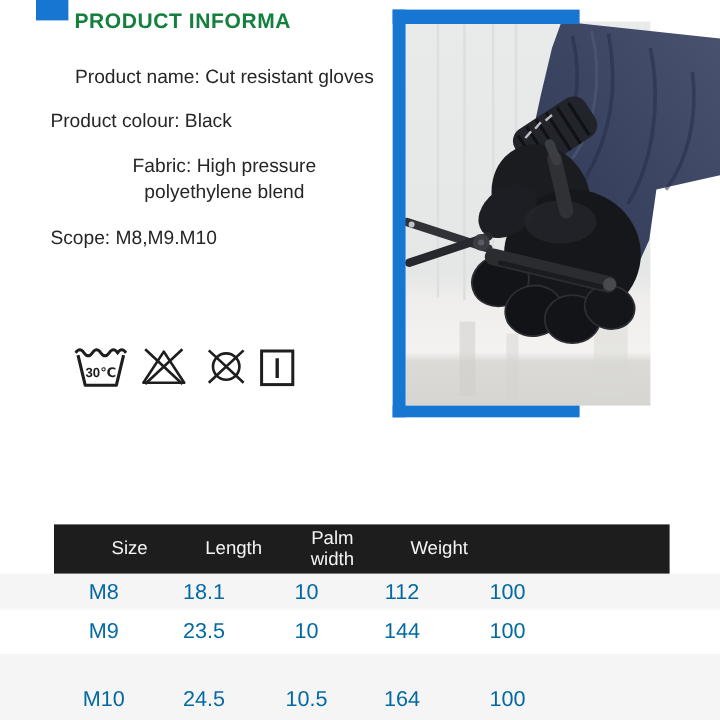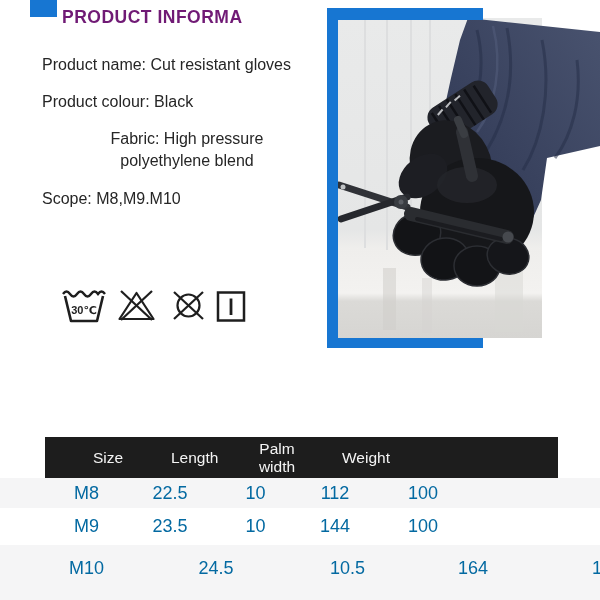--- a/index.html
+++ b/index.html
@@ -2,43 +2,43 @@
 <html><head>
 <meta charset="utf-8">
 <style>
   html,body{margin:0;padding:0;}
   body{font-family:"Liberation Sans","DejaVu Sans",sans-serif;background:#fff;}
   .stage{position:relative;width:600px;height:600px;background:#ffffff;overflow:hidden;}
 
   
   .accent-square{position:absolute;left:30px;top:0;width:27px;height:17px;background:#1776d2;}
   .page-title{position:absolute;left:62px;top:7px;font-size:17.5px;font-weight:700;
-              letter-spacing:.5px;color:#701a75;}
+              letter-spacing:.5px;color:#15803d;}
 
   
   .spec{position:absolute;left:42px;font-size:16px;color:#262626;line-height:22px;width:290px;}
   .spec span{display:block;}
-  .s0{top:54px;} .s1{top:91px;} .s2{top:128px;text-align:center;} .s3{top:188px;} .s4{top:232px;}
+  .s0{top:54px;text-align:center;} .s1{top:91px;} .s2{top:128px;text-align:center;} .s3{top:188px;} .s4{top:232px;}
 
   
   .care{position:absolute;}
   .ic1{left:61px;top:286px;} .ic2{left:116px;top:288px;} .ic3{left:170px;top:289px;} .ic4{left:216px;top:290px;}
 
   
   .photo-svg{position:absolute;left:327px;top:0;width:273px;height:348px;}
 
   
   .thead{position:absolute;left:45px;top:437px;width:513px;height:41px;background:#1d1d1d;
          display:grid;grid-template-columns:83px 84px 87px 72px 104px 83px;align-items:center;}
   .th{text-align:center;color:#f4f4f4;font-size:15.5px;padding-left:43px;}
   .rows-bg{position:absolute;left:0;top:478px;width:600px;height:122px;background:#f5f5f6;}
   .row-white{position:absolute;left:0;top:508px;width:600px;height:37px;background:#ffffff;}
   .tr{position:absolute;left:45px;width:513px;display:grid;
       grid-template-columns:83px 84px 87px 72px 104px 83px;align-items:center;}
-  .tr0{top:478px;height:30px;} .tr1{top:508px;height:37px;} .tr2{top:549px;height:38px;gap:46px;}
+  .tr0{top:478px;height:30px;} .tr1{top:508px;height:37px;} .tr2{top:563px;height:38px;}
   .td{text-align:center;font-size:18px;color:#0369a1;}
 </style>
 </head>
 <body>
 
 <div class="stage">
 
   <div class="accent-square"></div>
   <div class="page-title">PRODUCT INFORMA</div>
 
@@ -152,21 +152,21 @@
   <div class="thead">
     <div class="th">Size</div>
     <div class="th">Length</div>
     <div class="th">Palm width</div>
     <div class="th">Weight</div>
     <div class="th"></div>
   </div>
 
   <div class="tr tr0">
     <div class="td">M8</div>
-    <div class="td">22.5</div>
+    <div class="td">18.1</div>
     <div class="td">10</div>
     <div class="td">112</div>
     <div class="td">100</div>
     <div class="td"></div>
   </div>
   <div class="tr tr1">
     <div class="td">M9</div>
     <div class="td">23.5</div>
     <div class="td">10</div>
     <div class="td">144</div>

